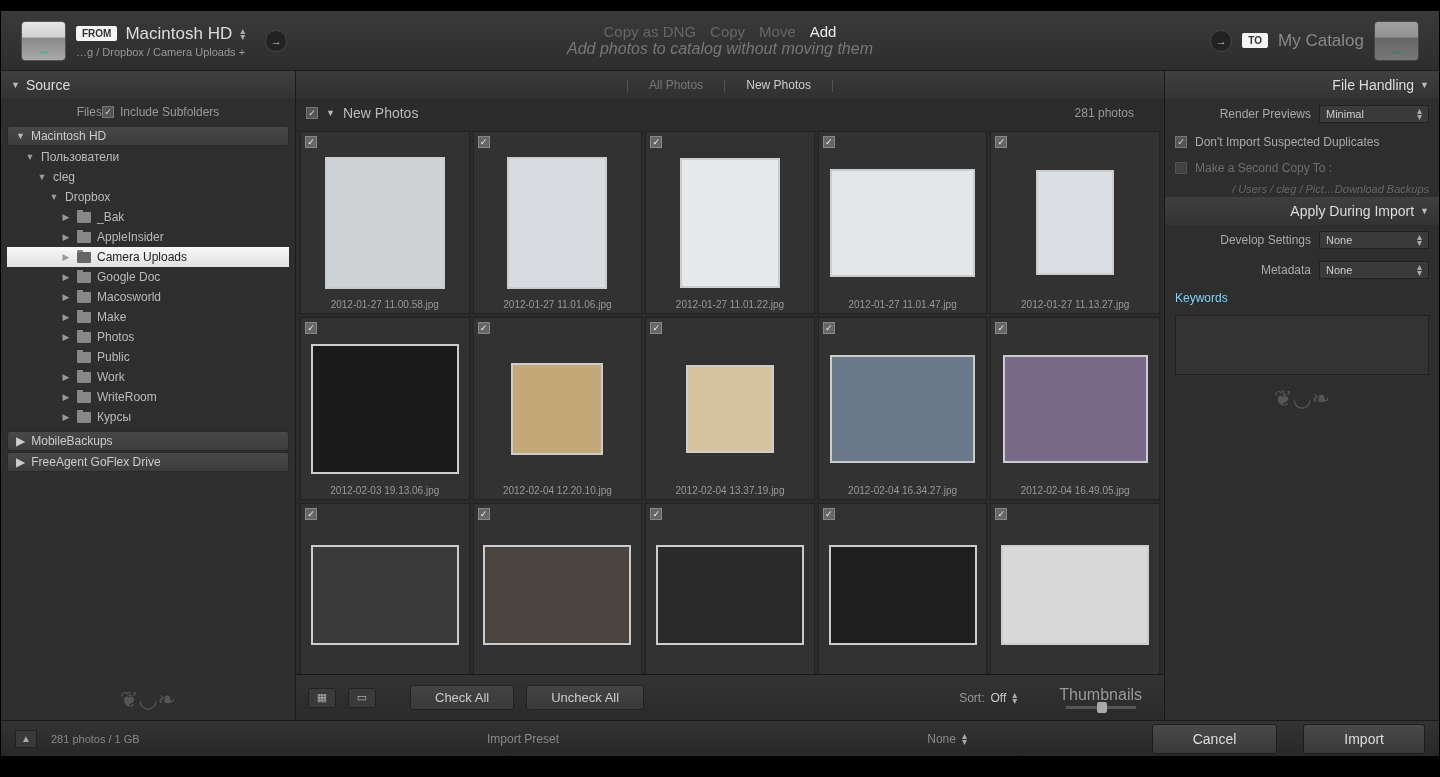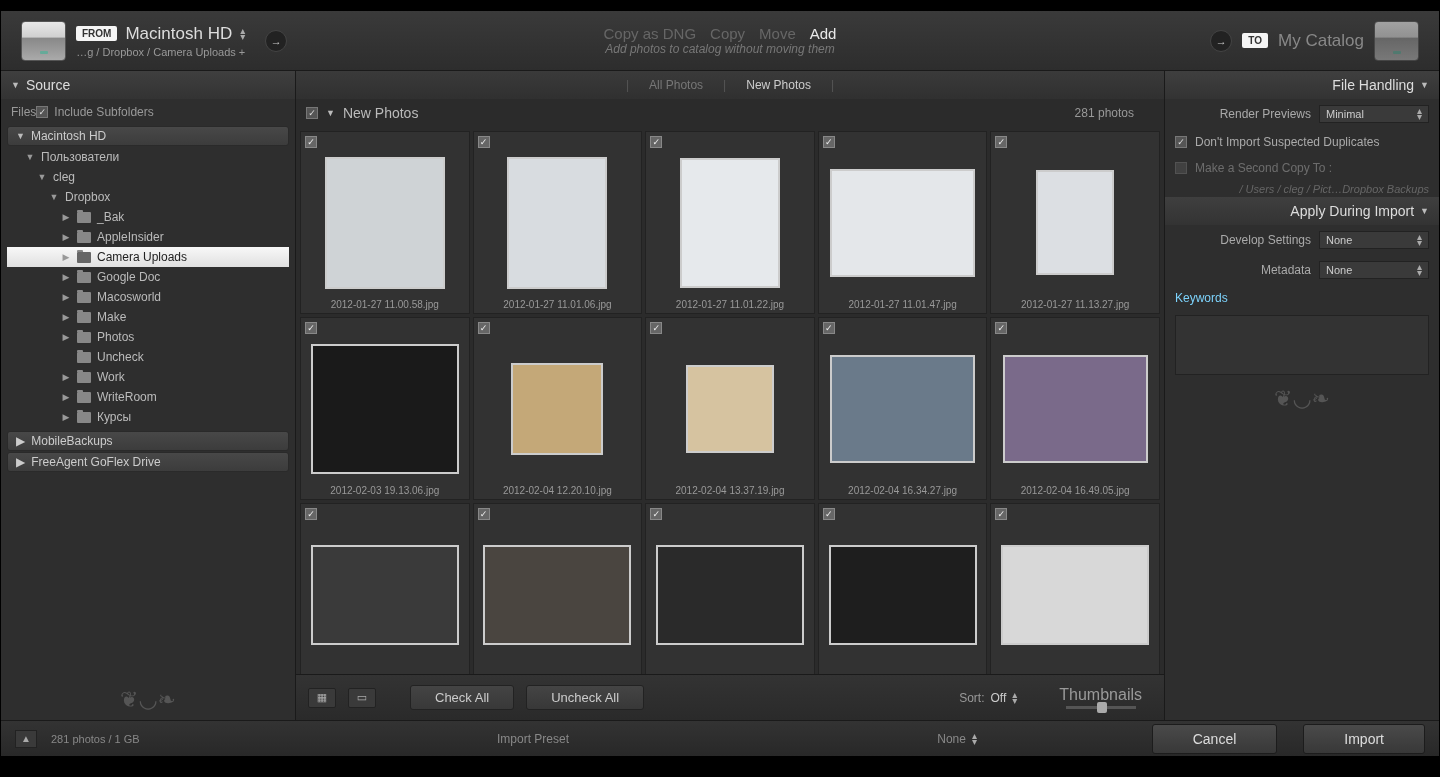--- a/index.html
+++ b/index.html
@@ -3,38 +3,38 @@
 <meta charset="utf-8">
 <style>
 *{margin:0;padding:0;box-sizing:border-box;font-family:"Helvetica Neue",Arial,sans-serif;}
 body{background:#000;width:1440px;height:777px;overflow:hidden;color:#aaa;font-size:12px;}
 .app{width:1440px;height:747px;margin-top:10px;background:#2a2a2a;display:flex;flex-direction:column;overflow:hidden;border:1px solid #000;}
 .topbar{height:60px;background:linear-gradient(#3a3a3a,#2d2d2d);display:flex;align-items:center;padding:0 20px;border-bottom:1px solid #1a1a1a;position:relative;}
 .from-block{display:flex;align-items:center;gap:10px;}
 .drive-icon{width:45px;height:40px;background:linear-gradient(#e8e8e8 0%,#d0d0d0 40%,#888 42%,#aaa 100%);border-radius:4px;border:1px solid #555;position:relative;}
 .drive-icon::after{content:"";position:absolute;bottom:6px;left:50%;transform:translateX(-50%);width:8px;height:3px;background:#6a9;border-radius:1px;}
 .badge{background:#f5f5f5;color:#333;font-weight:bold;font-size:10px;padding:2px 6px;border-radius:2px;}
-.from-col{display:flex;flex-direction:column;gap:2px;text-align:right;}
+.from-col{display:flex;flex-direction:column;gap:2px;}
 .from-row{display:flex;align-items:center;gap:8px;}
 .disk-name{color:#ddd;font-size:17px;font-weight:500;}
 .updn{font-size:10px;color:#aaa;display:flex;flex-direction:column;line-height:6px;}
 .path-text{font-size:11px;color:#999;}
 .arrow-btn{width:22px;height:22px;background:#222;border-radius:50%;border:1px solid #444;display:flex;align-items:center;justify-content:center;color:#ccc;font-size:11px;margin-left:10px;}
 .center-actions{position:absolute;left:50%;transform:translateX(-50%);text-align:center;}
 .actions-row{display:flex;gap:14px;justify-content:center;font-size:15px;}
 .action-dim{color:#666;}
 .action-act{color:#e8e8e8;font-weight:500;}
-.action-sub{color:#777;font-size:12px;font-style:italic;}
+.action-sub{color:#777;font-size:16px;font-style:italic;}
 .to-block{margin-left:auto;display:flex;align-items:center;gap:10px;}
 .middle{flex:1;display:flex;min-height:0;}
 .left-panel{width:295px;background:#2e2e2e;border-right:1px solid #1a1a1a;display:flex;flex-direction:column;}
 .panel-header{height:28px;background:linear-gradient(#3f3f3f,#333);display:flex;align-items:center;padding:0 10px;gap:6px;color:#ddd;font-size:14px;}
 .panel-header.right-h{justify-content:flex-end;}
 .tri{font-size:9px;color:#bbb;}
-.files-row{display:flex;align-items:center;justify-content:flex-start;padding:6px 10px;color:#999;}
+.files-row{display:flex;align-items:center;justify-content:center;padding:6px 10px;color:#999;}
 .chk-row{display:flex;align-items:center;gap:6px;}
 .chk{width:12px;height:12px;background:#555;border:1px solid #777;display:inline-flex;align-items:center;justify-content:center;font-size:9px;color:#ddd;}
 .tree{flex:1;overflow:auto;padding:0 6px;}
 .tree-item{display:flex;align-items:center;height:20px;gap:6px;padding:0 8px;background:linear-gradient(#484848,#3c3c3c);border:1px solid #2a2a2a;border-radius:3px;margin:1px 0;color:#ccc;font-size:12px;}
 .tree-sub{display:flex;align-items:center;height:20px;gap:6px;color:#bbb;font-size:12px;}
 .tree-sub .tw{width:10px;text-align:center;color:#999;font-size:9px;}
 .folder-icon{width:14px;height:11px;background:#888;border-radius:1px;position:relative;}
 .folder-icon::before{content:"";position:absolute;top:-2px;left:0;width:6px;height:2px;background:#888;border-radius:1px 1px 0 0;}
 .tree-sub.selected{background:linear-gradient(#f8f8f8,#e0e0e0);color:#222;}
 .tree-sub.selected .folder-icon{background:#666;}
@@ -63,21 +63,21 @@
 .right-panel{width:275px;background:#2e2e2e;border-left:1px solid #1a1a1a;display:flex;flex-direction:column;}
 .opt-row{display:flex;align-items:center;justify-content:flex-end;gap:8px;padding:6px 10px;font-size:12px;color:#aaa;}
 .select-box{background:#3a3a3a;border:1px solid #222;padding:2px 6px;min-width:110px;display:flex;justify-content:space-between;align-items:center;color:#ccc;font-size:11px;}
 .opt-chk{display:flex;align-items:center;gap:8px;padding:6px 10px;}
 .dim-row{color:#666;font-style:italic;font-size:11px;padding:2px 10px;text-align:right;}
 .kw-label{padding:6px 10px;color:#7dd3fc;}
 .kw-box{margin:4px 10px;height:60px;background:#333;border:1px solid #222;}
 .bottom-bar{height:36px;background:linear-gradient(#333,#282828);border-top:1px solid #1a1a1a;display:flex;align-items:center;padding:0 14px;gap:14px;}
 .up-btn{width:22px;height:18px;background:#3a3a3a;border:1px solid #222;display:flex;align-items:center;justify-content:center;color:#aaa;font-size:10px;}
 .info-text{color:#888;font-size:11px;}
-.preset-block{position:absolute;left:482px;display:flex;align-items:center;gap:10px;color:#888;font-size:12px;width:480px;justify-content:space-between;}
+.preset-block{position:absolute;left:472px;display:flex;align-items:center;gap:10px;color:#888;font-size:12px;width:480px;justify-content:space-between;}
 .bottom-bar .big-btn{margin-left:auto;padding:6px 40px;background:linear-gradient(#4a4a4a,#383838);border:1px solid #1c1c1c;border-radius:3px;color:#ddd;font-size:14px;}
 .bot-wrap{position:relative;display:flex;align-items:center;width:100%;}
 </style>
 </head>
 <body>
 
 <div class="app">
 
   <div class="topbar">
     <div class="from-block">
@@ -175,21 +175,21 @@
               <span>Make</span>
             </div>
             <div class="tree-sub" style="padding-left: 54px;">
               <span class="tw">▶</span>
               <span class="folder-icon"></span>
               <span>Photos</span>
             </div>
             <div class="tree-sub" style="padding-left: 54px;">
               <span class="tw">&nbsp;</span>
               <span class="folder-icon"></span>
-              <span>Uncheck</span>
+              <span>Public</span>
             </div>
             <div class="tree-sub" style="padding-left: 54px;">
               <span class="tw">▶</span>
               <span class="folder-icon"></span>
               <span>Work</span>
             </div>
             <div class="tree-sub" style="padding-left: 54px;">
               <span class="tw">▶</span>
               <span class="folder-icon"></span>
               <span>WriteRoom</span>
@@ -344,21 +344,21 @@
         </div>
       </div>
       <div class="opt-chk">
         <span class="chk">✓</span>
         <span>Don't Import Suspected Duplicates</span>
       </div>
       <div class="opt-chk" style="opacity:.5">
         <span class="chk" style="color:transparent"></span>
         <span>Make a Second Copy To :</span>
       </div>
-      <div class="dim-row">/ Users / cleg / Pict…Dropbox Backups</div>
+      <div class="dim-row">/ Users / cleg / Pict…Download Backups</div>
 
       <div class="panel-header right-h">
         <span>Apply During Import</span>
         <span class="tri">▼</span>
       </div>
       <div class="opt-row">
         <span>Develop Settings</span>
         <div class="select-box">
           <span>None</span>
             <span class="updn">

